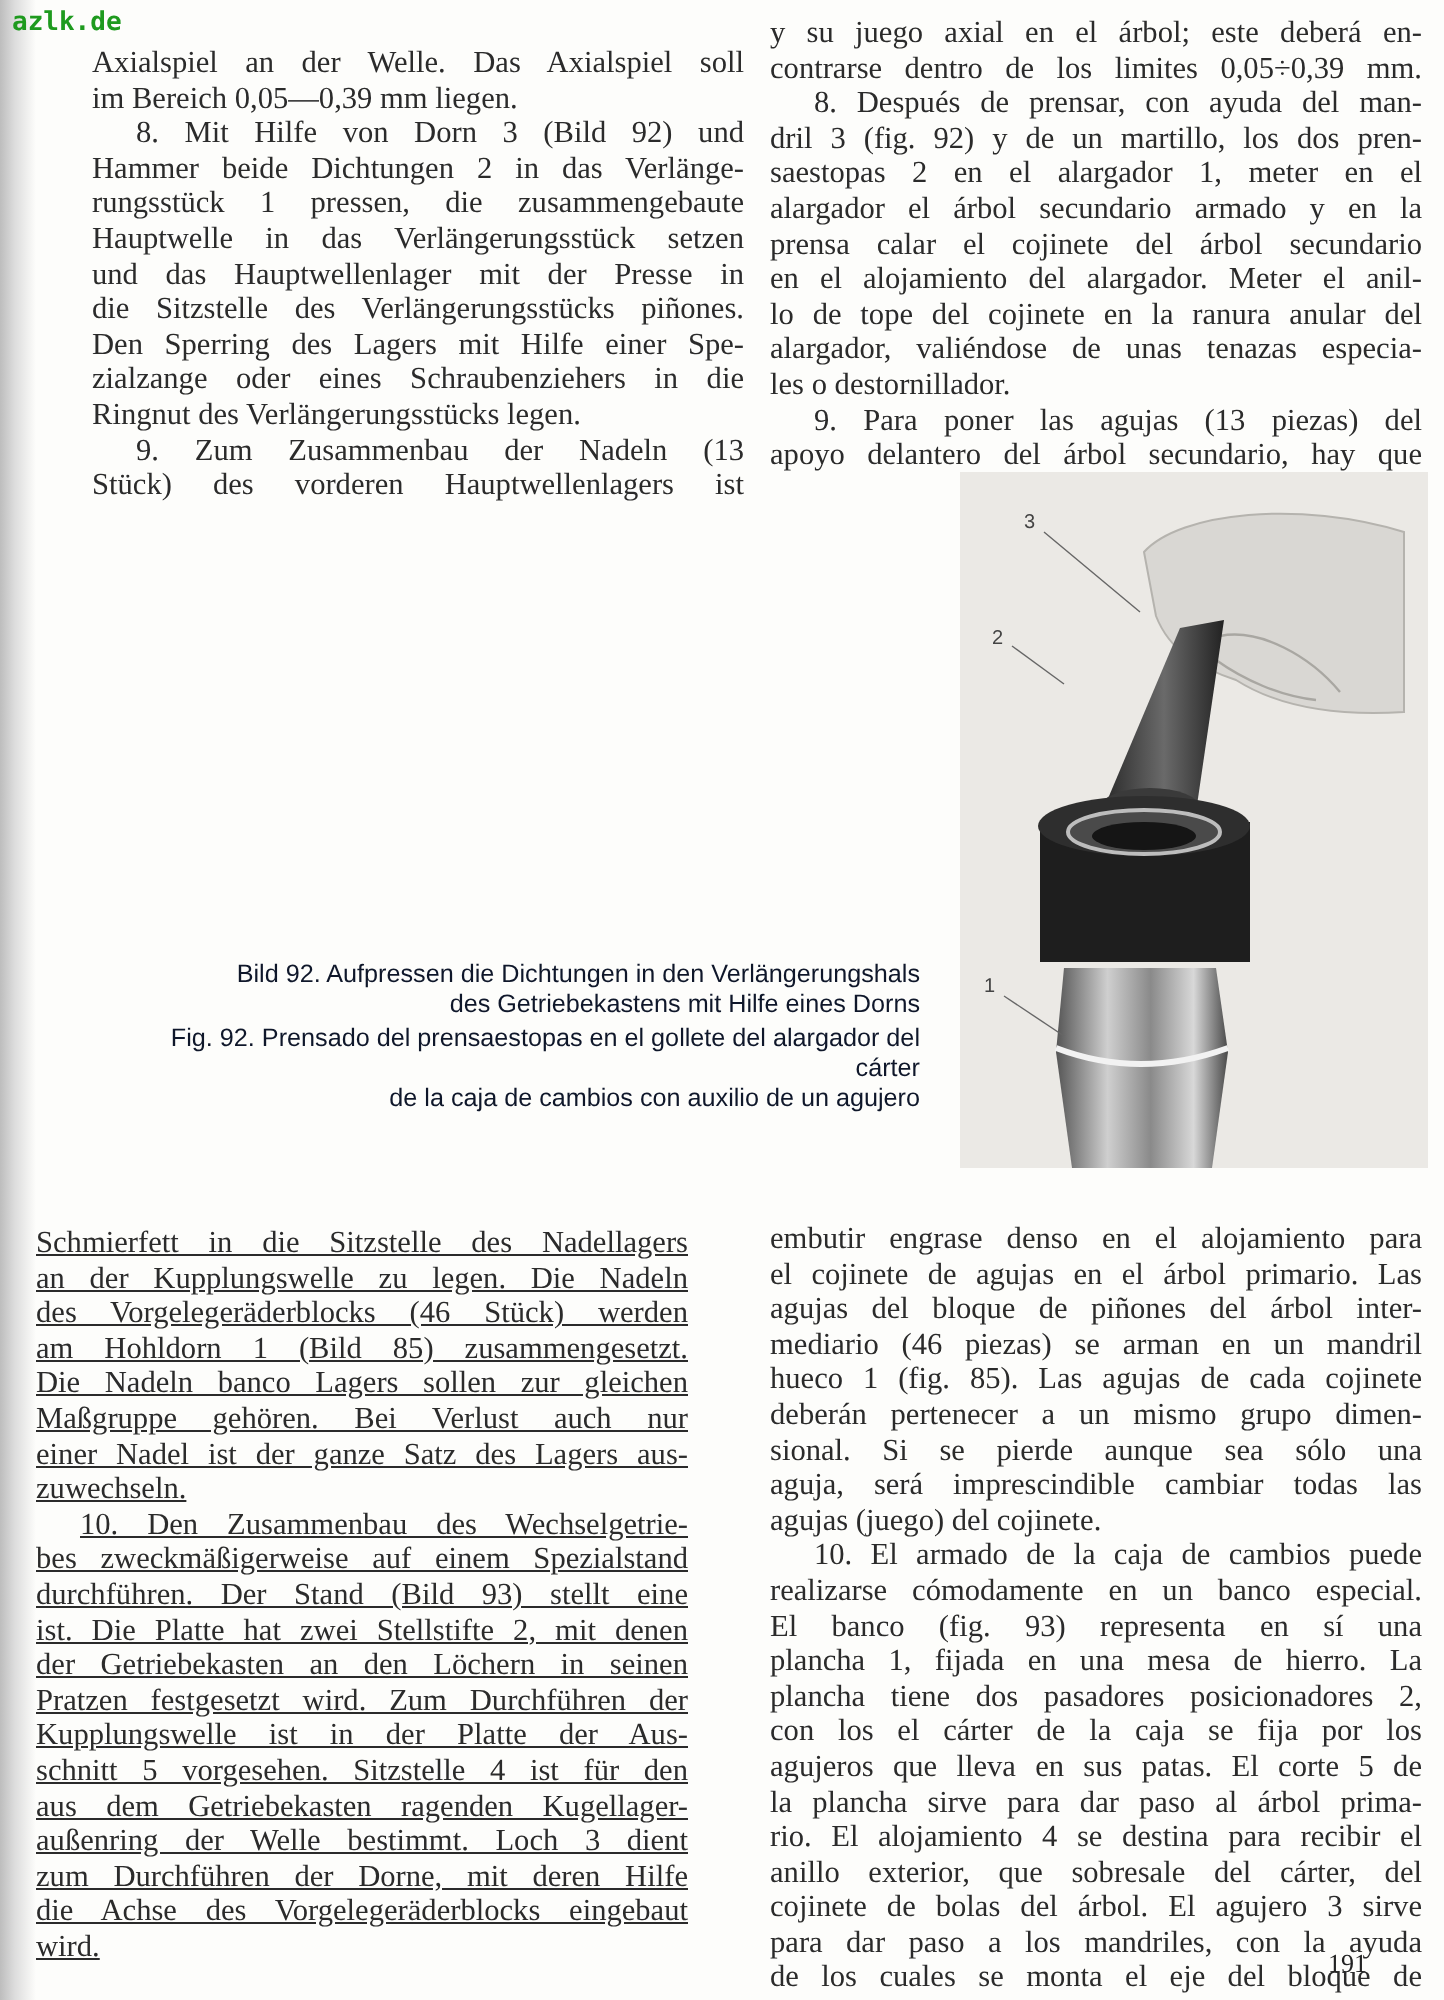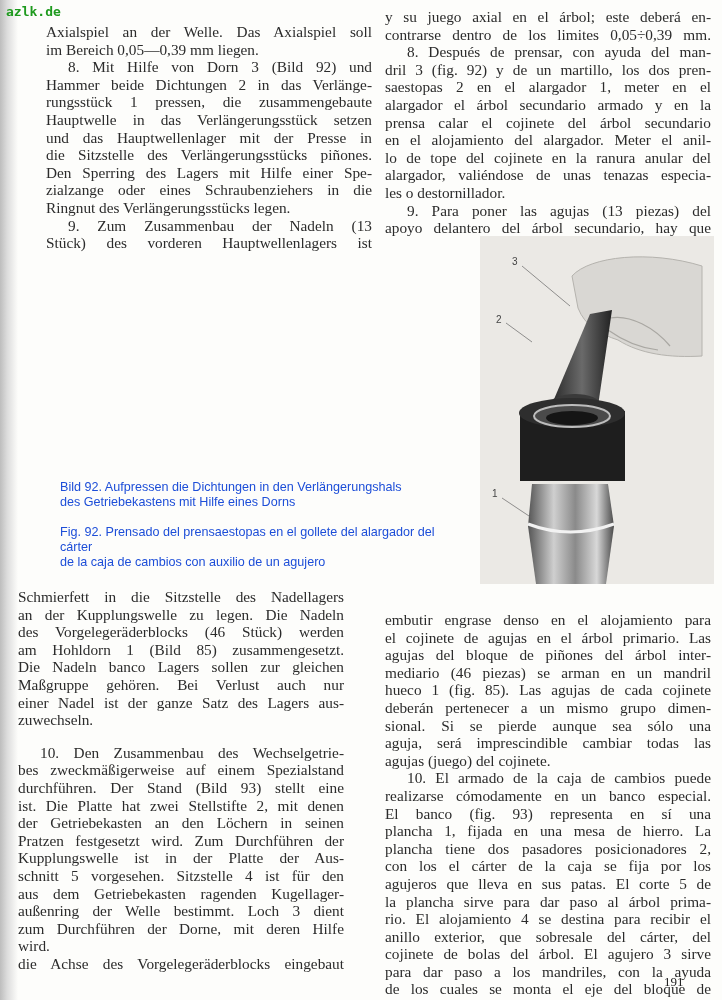--- a/index.html
+++ b/index.html
@@ -17,32 +17,32 @@
     position: absolute; left: 6px; top: 4px;
     font-family: "DejaVu Sans Mono", monospace; font-size: 13px;
     color: #1e9a1e; z-index: 5; letter-spacing: 0px; font-weight: bold;
   }
   .col { position: absolute; font-size: 15.3px; line-height: 17.6px; }
   .col .line { display: block; white-space: nowrap; text-align: justify; text-align-last: justify; }
   .col .line.end { text-align-last: left; }
   .col .line.ind { padding-left: 22px; }
   .c-de-top { left: 18px; top: 23px; width: 326px; margin-left: 28px; }
   .c-es-top { left: 385px; top: 8px; width: 326px; }
-  .c-de-bot { left: 18px; top: 588px; width: 326px; }
+  .c-de-bot { left: 18px; top: 613px; width: 326px; text-decoration: underline; }
   .c-es-bot { left: 385px; top: 611px; width: 326px; }
   .photo {
     position: absolute; left: 480px; top: 236px; width: 234px; height: 348px;
     background: #e9e7e3; overflow: hidden;
   }
   .caption {
     position: absolute; left: 60px; top: 480px; width: 400px;
-    text-align: left; font-size: 12.6px; line-height: 15px; color: #1d4ed8;
+    text-align: right; font-size: 12.6px; line-height: 15px; color: #0f172a;
     font-family: "Liberation Sans", "DejaVu Sans", sans-serif;
   }
-  .caption .es { margin-top: 15px; }
+  .caption .es { margin-top: 2px; }
   .page-num {
     position: absolute; left: 664px; top: 974px; font-size: 13px; color: #222;
   }
 </style>
 </head>
 <body>
 
 <div class="gutter-shadow"></div>
 <div class="watermark">azlk.de</div>
 
@@ -133,33 +133,33 @@
 
 <div class="col c-de-bot">
   <span class="line">Schmierfett in die Sitzstelle des Nadellagers</span>
   <span class="line">an der Kupplungswelle zu legen. Die Nadeln</span>
   <span class="line">des Vorgelegeräderblocks (46 Stück) werden</span>
   <span class="line">am Hohldorn 1 (Bild 85) zusammengesetzt.</span>
   <span class="line">Die Nadeln banco Lagers sollen zur gleichen</span>
   <span class="line">Maßgruppe gehören. Bei Verlust auch nur</span>
   <span class="line">einer Nadel ist der ganze Satz des Lagers aus-</span>
   <span class="line end">zuwechseln.</span>
-  <span class="line ind" style="margin-top:15px">10. Den Zusammenbau des Wechselgetrie-</span>
+  <span class="line ind" style="margin-top:0">10. Den Zusammenbau des Wechselgetrie-</span>
   <span class="line">bes zweckmäßigerweise auf einem Spezialstand</span>
   <span class="line">durchführen. Der Stand (Bild 93) stellt eine</span>
   <span class="line">ist. Die Platte hat zwei Stellstifte 2, mit denen</span>
   <span class="line">der Getriebekasten an den Löchern in seinen</span>
   <span class="line">Pratzen festgesetzt wird. Zum Durchführen der</span>
   <span class="line">Kupplungswelle ist in der Platte der Aus-</span>
   <span class="line">schnitt 5 vorgesehen. Sitzstelle 4 ist für den</span>
   <span class="line">aus dem Getriebekasten ragenden Kugellager-</span>
   <span class="line">außenring der Welle bestimmt. Loch 3 dient</span>
   <span class="line">zum Durchführen der Dorne, mit deren Hilfe</span>
+  <span class="line">die Achse des Vorgelegeräderblocks eingebaut</span>
   <span class="line end">wird.</span>
-  <span class="line">die Achse des Vorgelegeräderblocks eingebaut</span>
 </div>
 
 <div class="col c-es-bot">
   <span class="line">embutir engrase denso en el alojamiento para</span>
   <span class="line">el cojinete de agujas en el árbol primario. Las</span>
   <span class="line">agujas del bloque de piñones del árbol inter-</span>
   <span class="line">mediario (46 piezas) se arman en un mandril</span>
   <span class="line">hueco 1 (fig. 85). Las agujas de cada cojinete</span>
   <span class="line">deberán pertenecer a un mismo grupo dimen-</span>
   <span class="line">sional. Si se pierde aunque sea sólo una</span>

